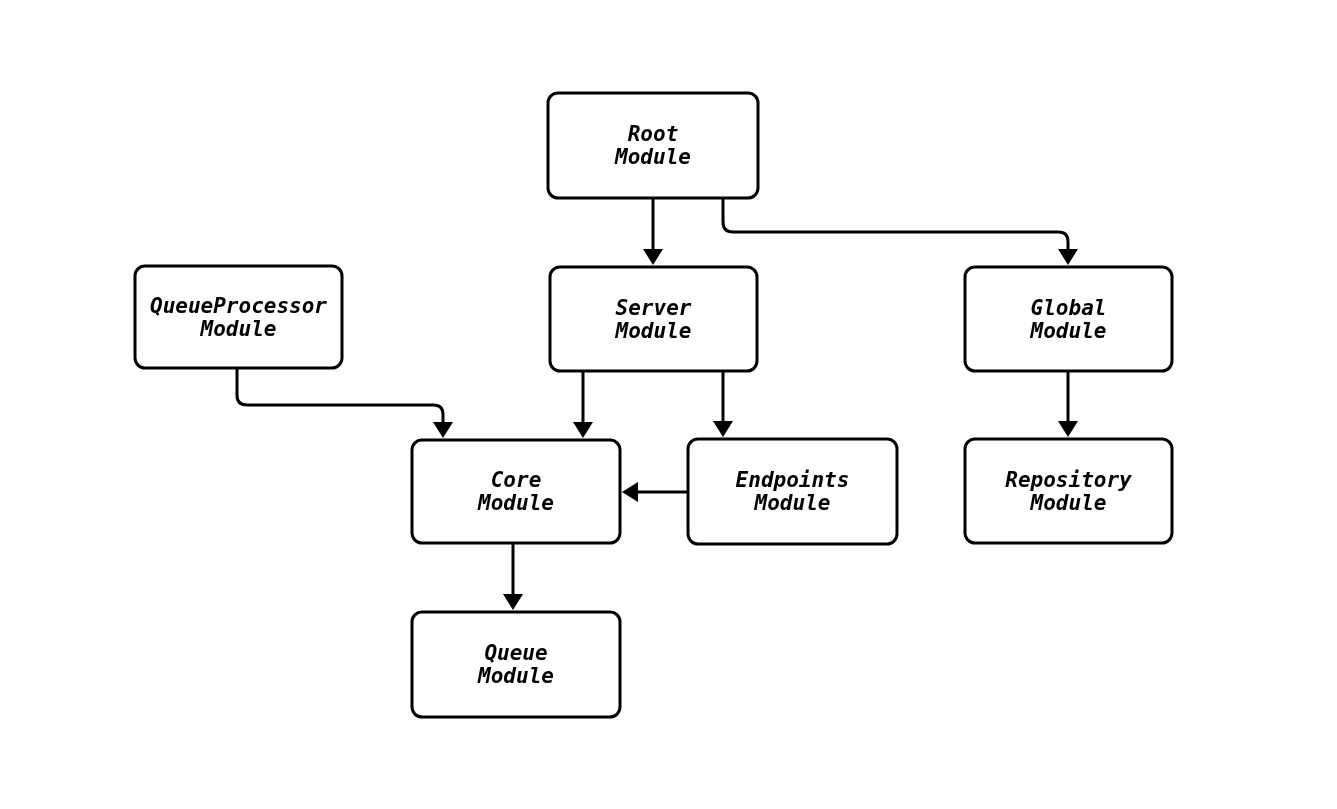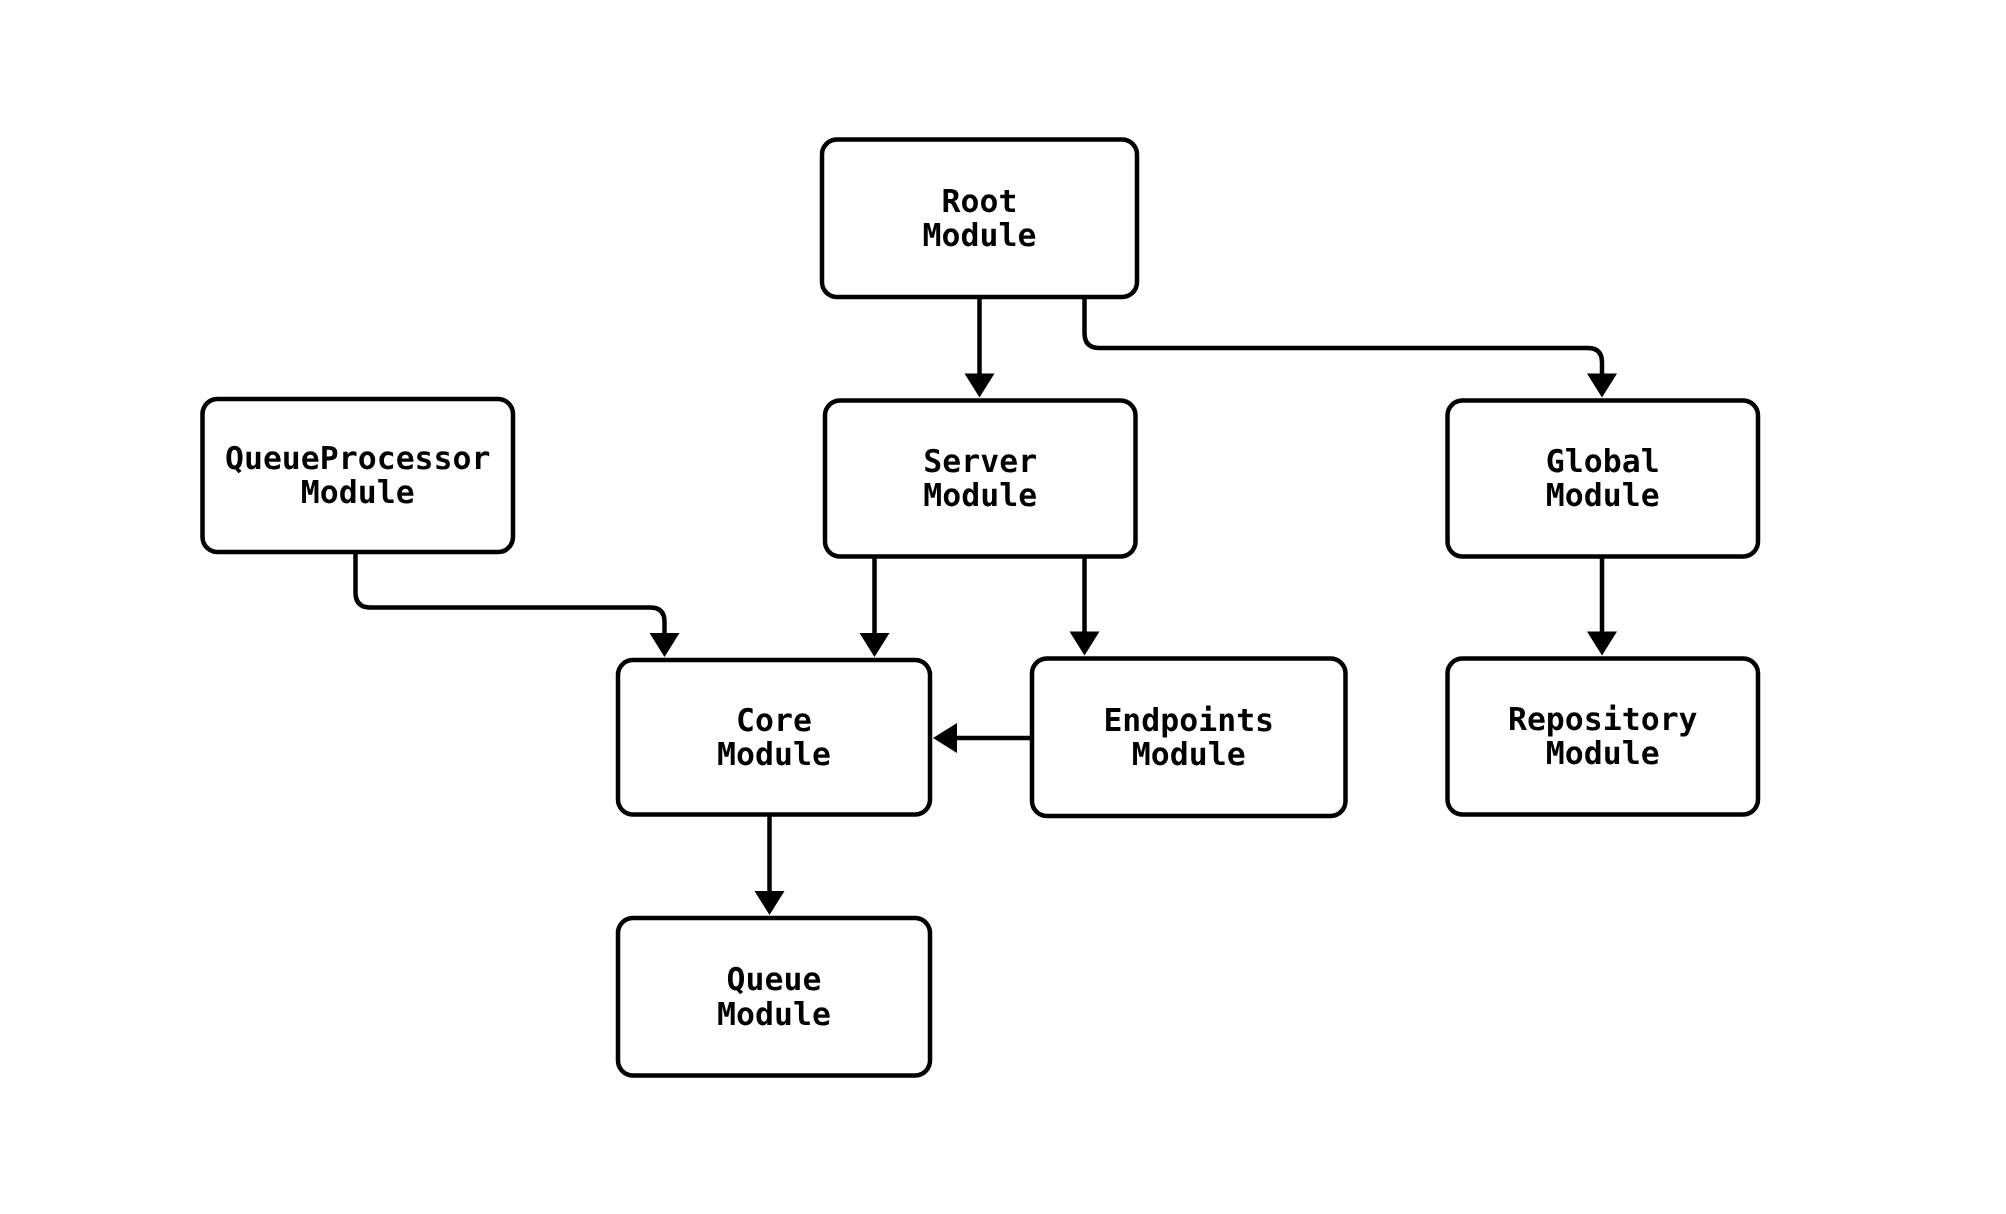--- a/index.html
+++ b/index.html
@@ -9,20 +9,21 @@
     width: 1337px;
     height: 809px;
     overflow: hidden;
     font-family: "DejaVu Sans Mono", monospace;
   }
   .diagram-wrap {
     position: relative;
     width: 1337px;
     height: 809px;
     background: #ffffff;
+    font-style: italic;
   }
   svg {
     display: block;
   }
   .node-rect {
     stroke-width: 3px;
   }
   .node-label {
     font-family: "DejaVu Sans Mono", "Liberation Mono", monospace;
     font-weight: bold;

